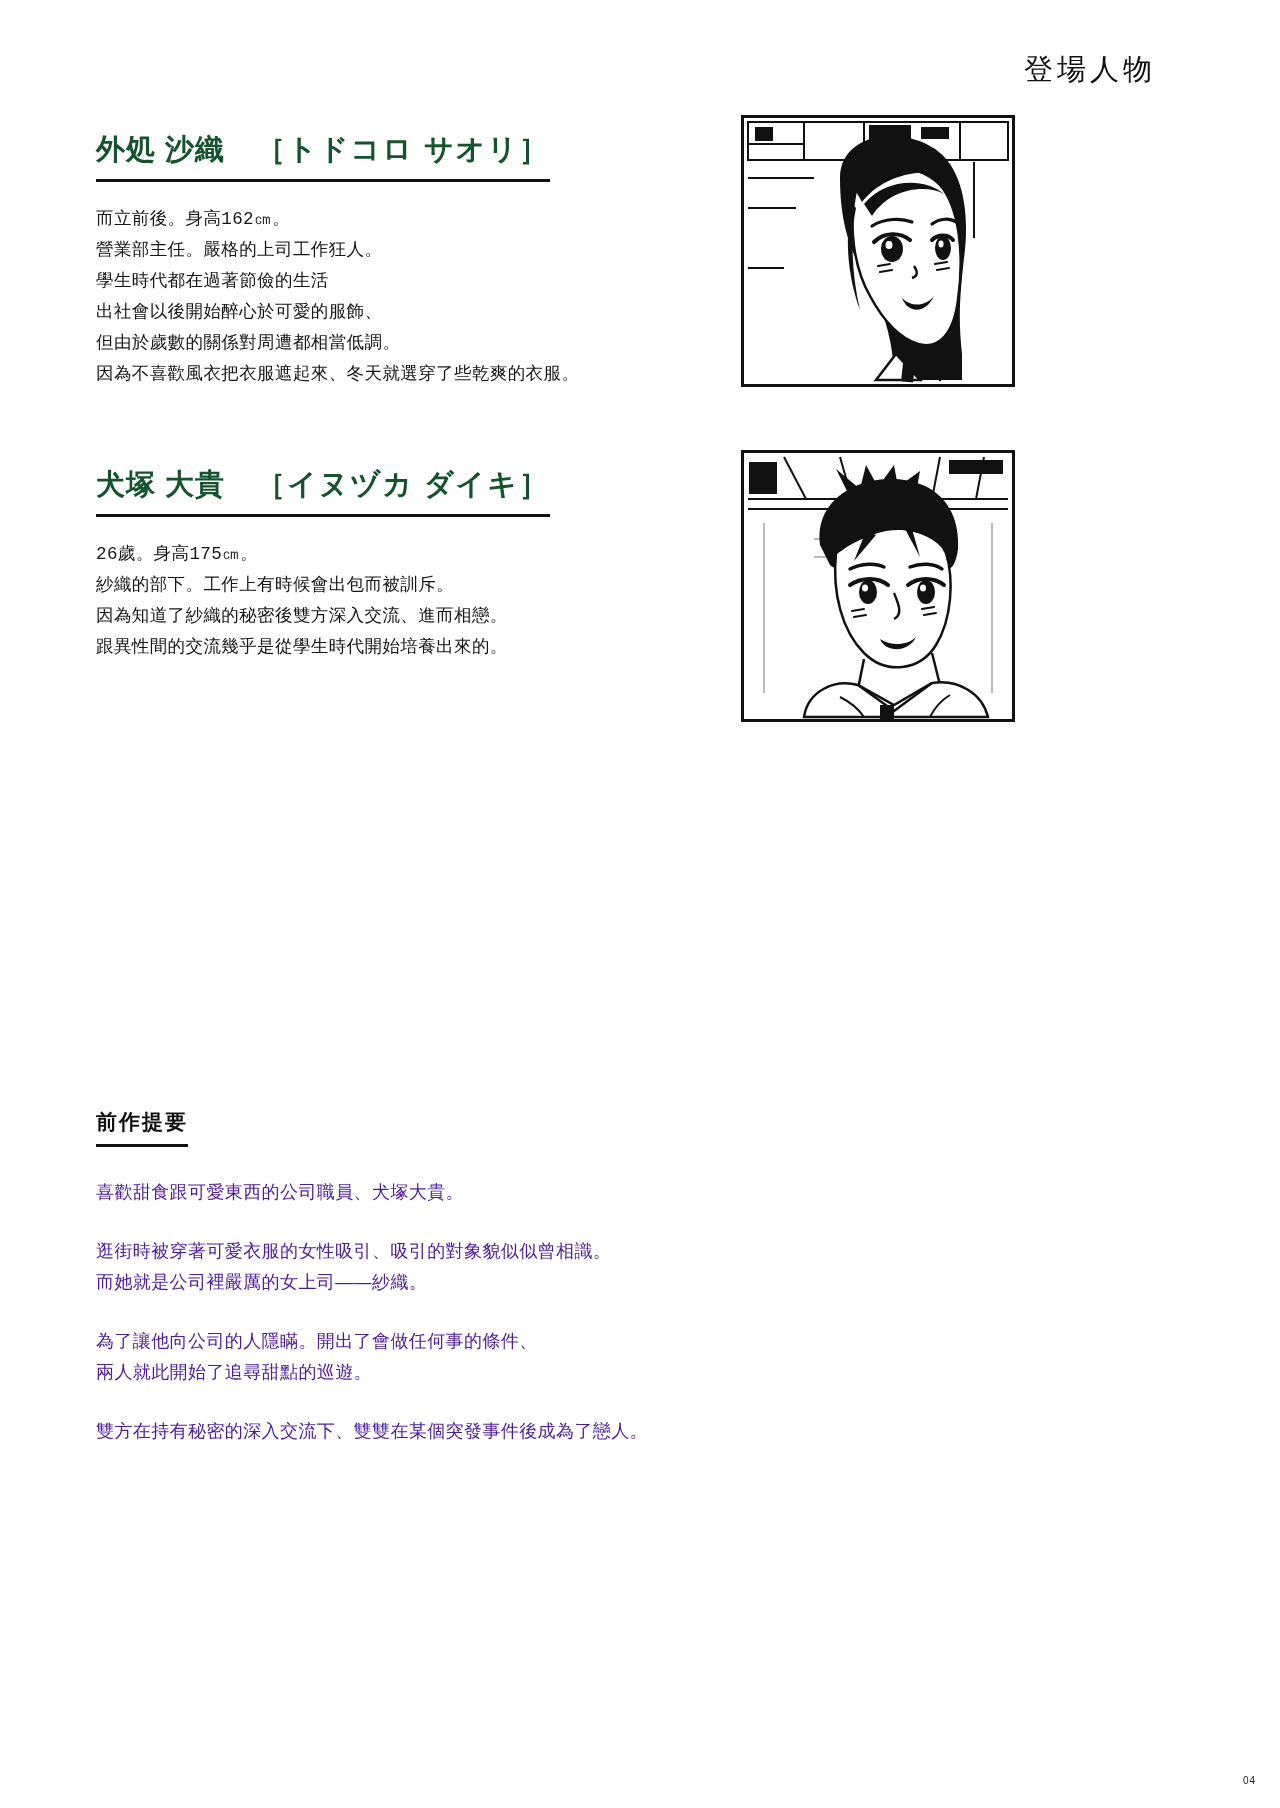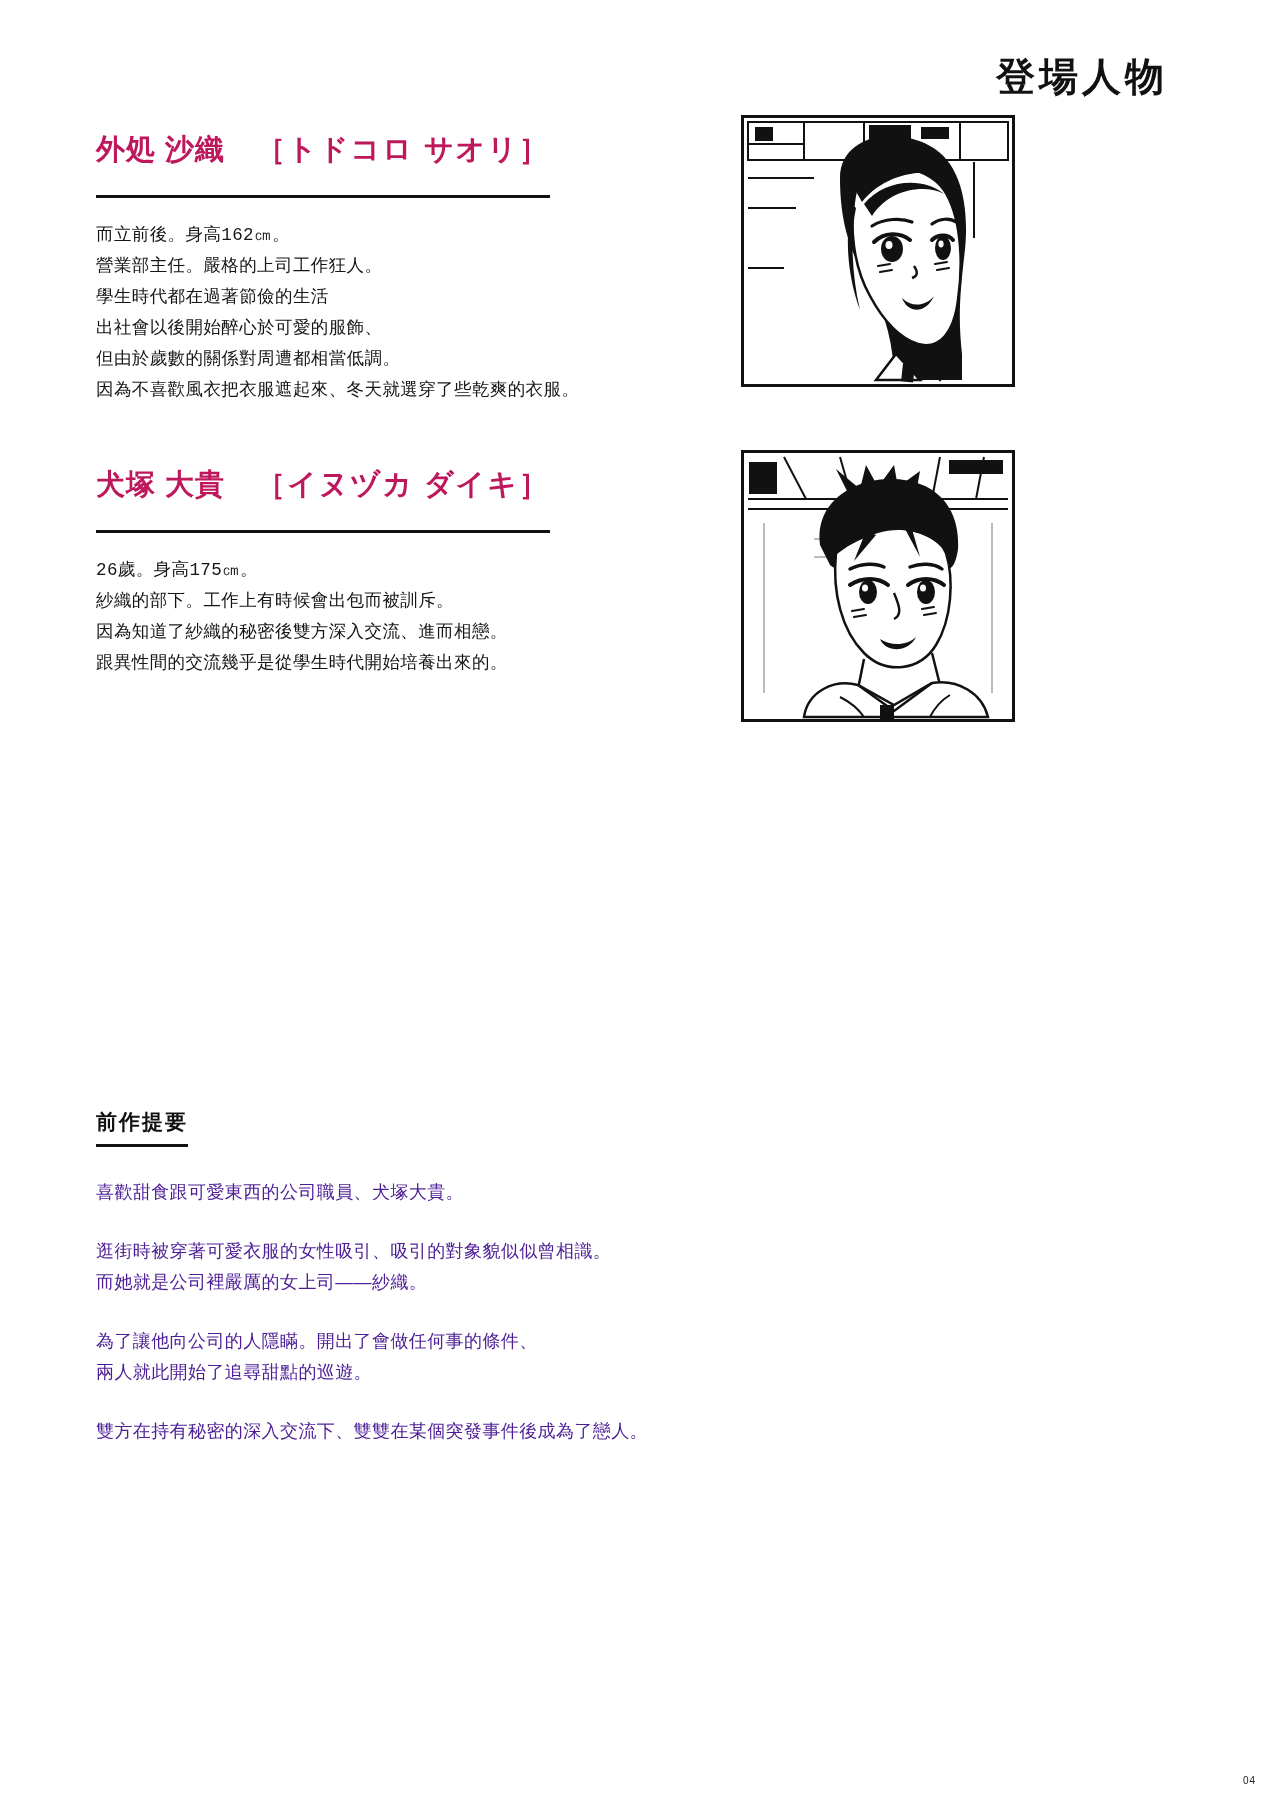--- a/index.html
+++ b/index.html
@@ -20,38 +20,38 @@
     left: 0;
     top: 0;
     width: 1280px;
     height: 1808px;
     background: #fff;
   }
 
   
   .section-title-main {
     position: absolute;
-    right: 112px;
+    right: 124px;
     top: 50px;
-    font-size: 39px;
-    font-weight: bold;
+    font-size: 29px;
+    font-weight: normal;
     letter-spacing: 4px;
     color: #111;
   }
 
   
   .char-block {
     position: absolute;
   }
   .char-name {
     font-size: 29px;
     font-weight: bold;
     letter-spacing: 1px;
-    color: #be185d;
-    padding-bottom: 25px;
+    color: #14532d;
+    padding-bottom: 9px;
     border-bottom: 3px solid #111;
     display: inline-block;
     white-space: nowrap;
   }
   .char-name .kana {
     font-weight: bold;
     letter-spacing: 2px;
   }
   .char-desc {
     margin-top: 22px;

